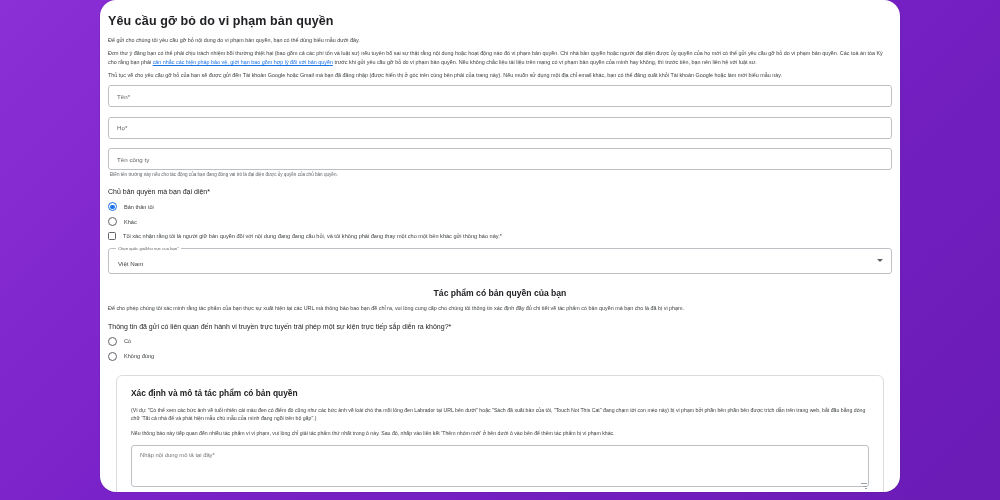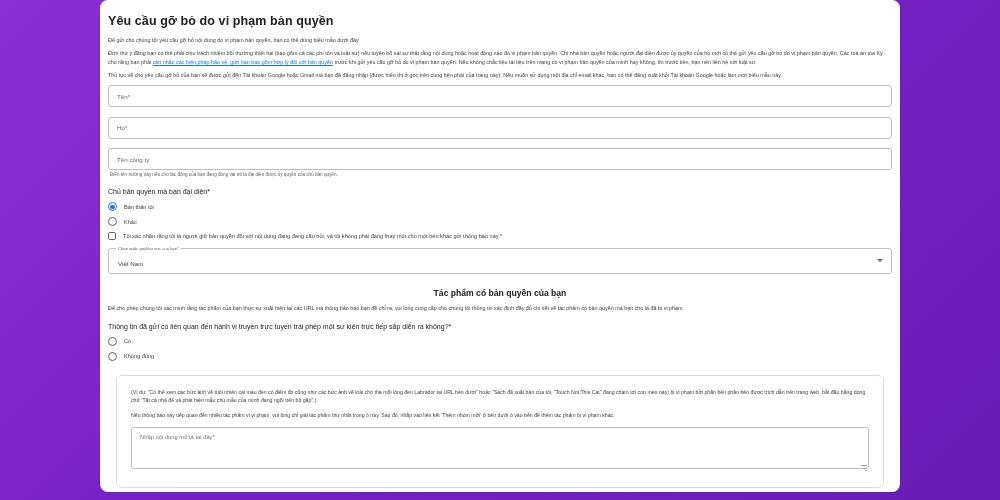--- a/index.html
+++ b/index.html
@@ -14,21 +14,21 @@
     background: linear-gradient(135deg, #8b2fd6 0%, #7a22c9 40%, #6a1bb5 100%);
     font-family: "Liberation Sans", sans-serif;
   }
   .page-wrap {
     position: absolute;
     left: 100px;
     top: 0;
     width: 800px;
     height: 492px;
     background: #ffffff;
-    border-radius: 8px;
+    border-radius: 16px;
     overflow: hidden;
     box-shadow: 0 0 0 1px rgba(0,0,0,0.05);
   }
   .form-inner {
     padding: 10px 0 0 0;
   }
   h1.form-title {
     font-size: 12.5px;
     font-weight: bold;
     color: #202124;
@@ -265,20 +265,21 @@
       <span class="radio"></span>
       <span class="opt-label">Có</span>
     </div>
 
     <div class="radio-row">
       <span class="radio"></span>
       <span class="opt-label">Không đúng</span>
     </div>
 
     <div class="card">
+      <h3>Xác định và mô tả tác phẩm có bản quyền</h3>
       <p>(Ví dụ: "Có thể xem các bức ảnh về tuổi nhiên cái màu đen có điểm đó cũng như các bức ảnh về loài chó tha mồi lông đen Labrador tại URL bên dưới" hoặc "Sách đã xuất bản của tôi, "Touch Not This Cat" đang chạm tới con mèo này) bị vi phạm bởi phần bên phần bên được trích dẫn trên trang web, bắt đầu bằng dòng chữ 'Tất cả nhà để và phát hiện mẫu chú mẫu của mình đang ngồi trên bộ gấp".)</p>
       <p>Nếu thông báo này tiếp quan đến nhiều tác phẩm vi vi phạm, vui lòng chỉ giải tác phẩm thứ nhất trong ô này. Sau đó, nhấp vào liên kết 'Thêm nhóm mới' ở bên dưới ô vào bên để thêm tác phẩm bị vi phạm khác.</p>
       <div class="ta-wrap">
         <textarea class="textarea-box" placeholder="Nhập nội dung mô tả tại đây*" style=""></textarea>
         <span class="resize-handle">
             <i></i>
             <i></i>
             <i></i>
           </span>
       </div>

